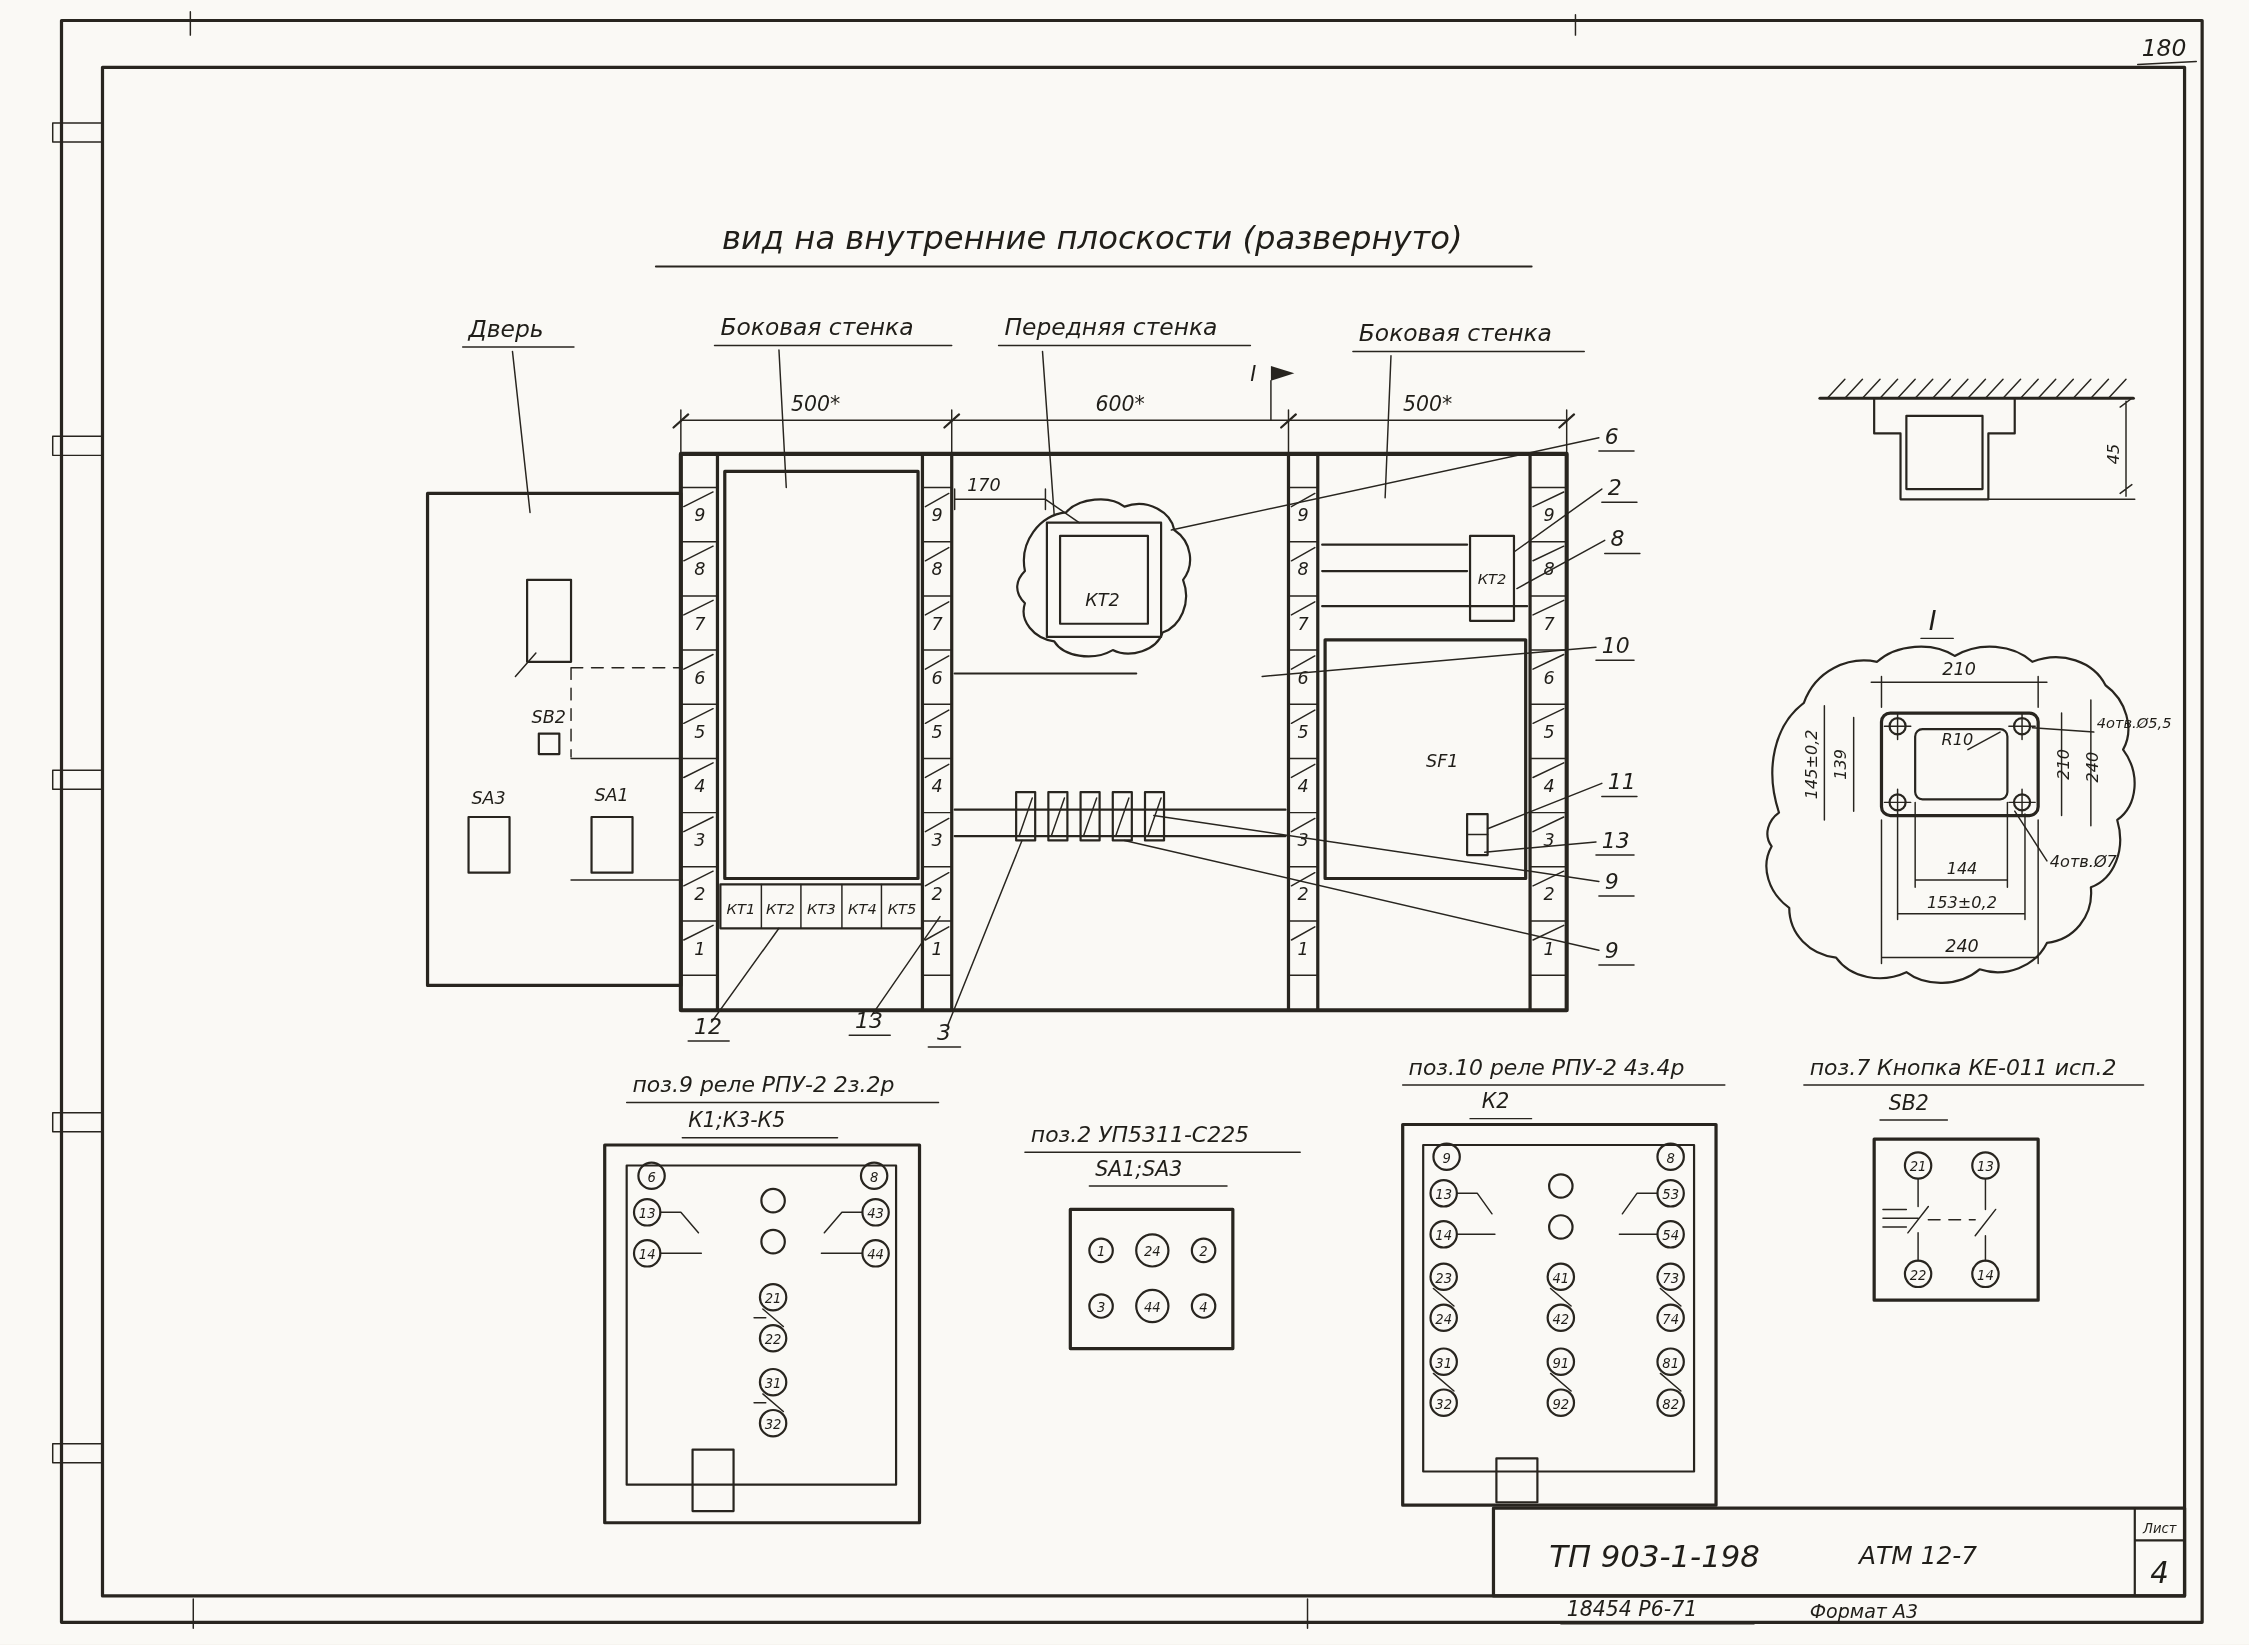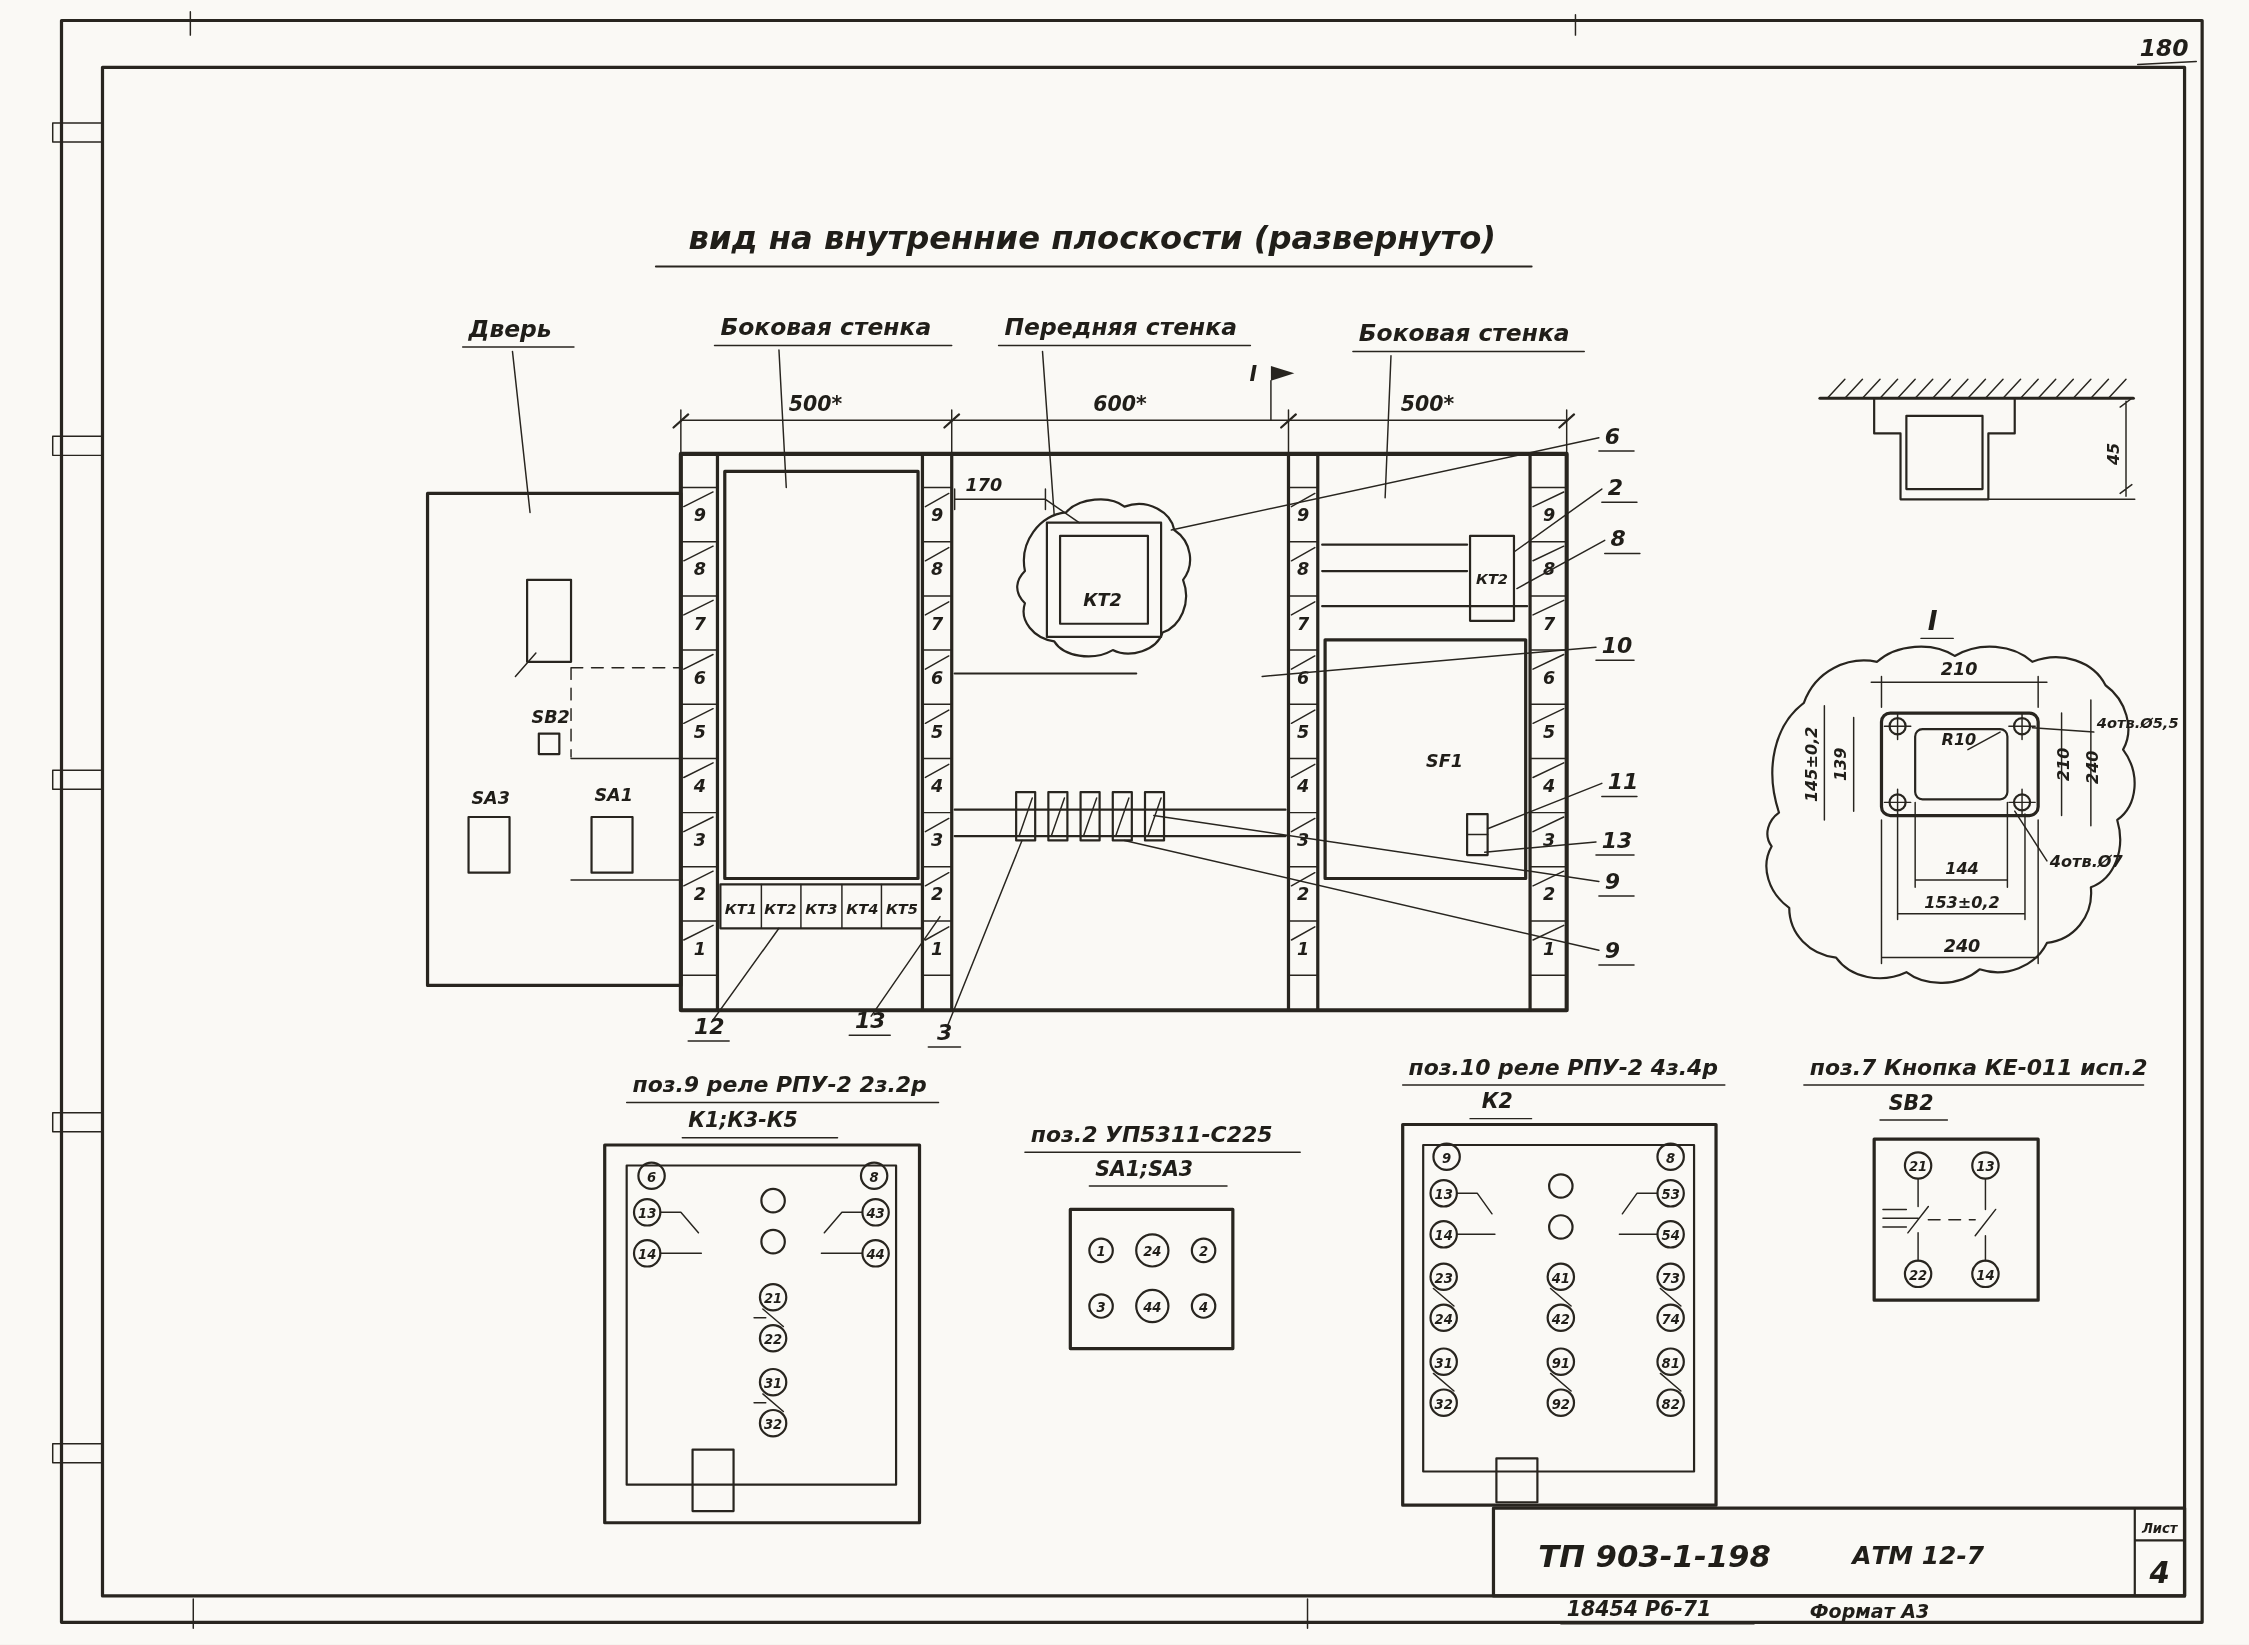--- a/index.html
+++ b/index.html
@@ -1,16 +1,16 @@
 <!DOCTYPE html>
 <html style="font-size:7.8px"><head>
 <meta charset="utf-8">
 <style>
   html,body{margin:0;padding:0;background:#f6f4ef;}
-  .wrap{width:100%;font-weight:bold;}
+  .wrap{width:100%;}
   svg{display:block;width:100%;height:auto;background:#faf9f5;}
   svg text{font-family:"DejaVu Sans",sans-serif;font-style:italic;fill:#201e19;}
   .f9{font-size:9px}.f10{font-size:10px}.f11{font-size:11px}.f12{font-size:12px}
   .f13{font-size:13px}.f14{font-size:14px}.f15{font-size:15px}.f16{font-size:16px}
   .f17{font-size:17px}.f18{font-size:18px}.f20{font-size:20px}.f21{font-size:21px}.f22{font-size:22px}
   .mid{text-anchor:middle}
   .ln{stroke:#28251f;stroke-width:1.5;fill:none;stroke-linecap:round;stroke-linejoin:round}
   .ln2{stroke-width:2.2}
   .ln3{stroke-width:2.8}
   .thin{stroke-width:1}

